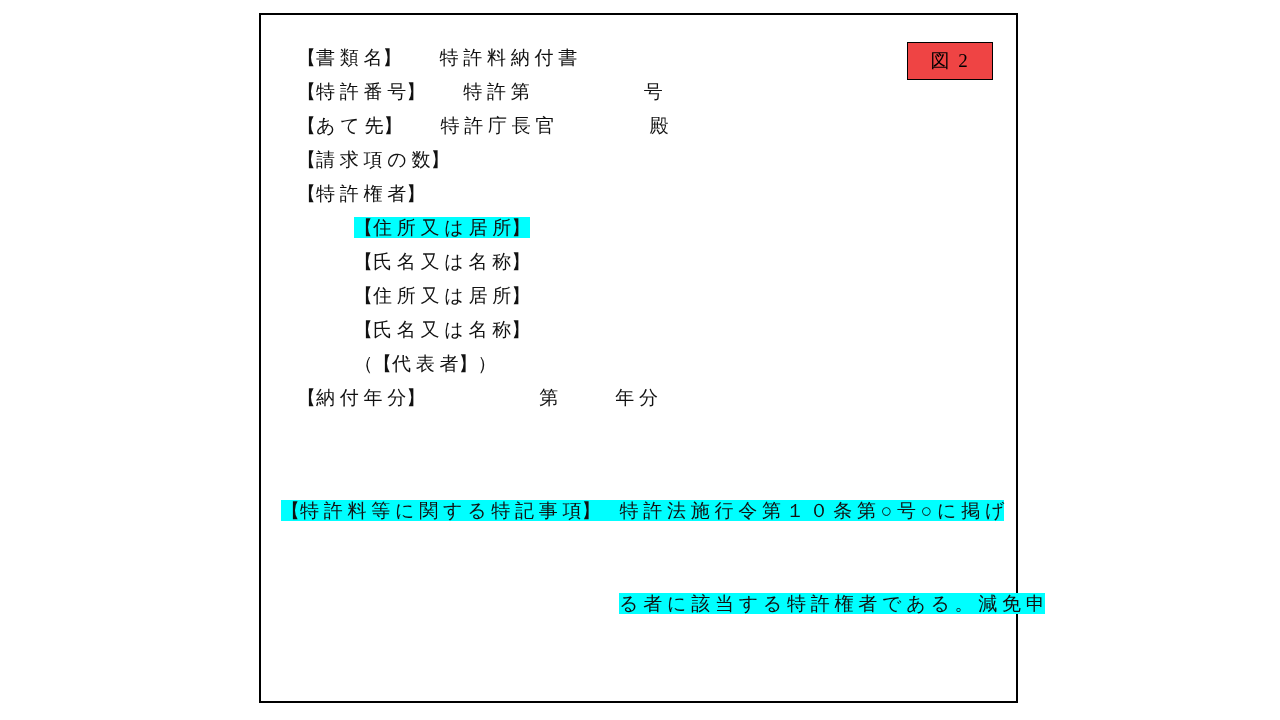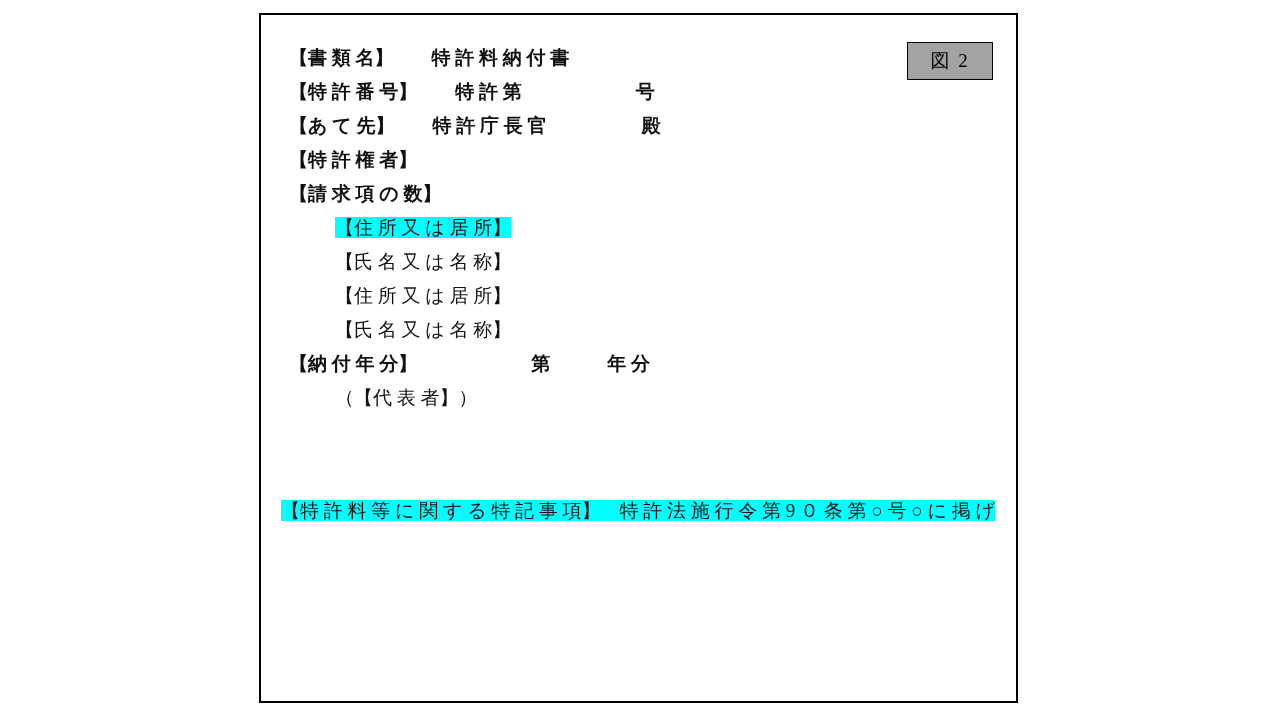--- a/index.html
+++ b/index.html
@@ -34,21 +34,21 @@
     width: 86px;
     height: 38px;
     border: 1px solid #000000;
     box-sizing: border-box;
     display: flex;
     align-items: center;
     justify-content: center;
     font-size: 19px;
     letter-spacing: 2px;
     color: #000000;
-    background: #a3a3a3;
+    background: #ef4444;
   }
   .lines {
     position: absolute;
     left: 0;
     top: 0;
     width: 100%;
     padding-top: 26px;
   }
   .line {
     font-size: 19px;
@@ -57,22 +57,22 @@
     white-space: pre;
     letter-spacing: 0px;
     padding-left: 22px;
   }
   .line .seg {
     display: inline;
   }
   .hl {
     background: #00ffff;
   }
-  .indent0 { padding-left: 28px; font-weight: bold; }
-  .indent1 { padding-left: 74px; }
+  .indent0 { padding-left: 36px; }
+  .indent1 { padding-left: 93px; }
   .gap-note { height: 18px; }
   .note-block {
     font-size: 19px;
     line-height: 31px;
     color: #111111;
     white-space: pre;
     padding-left: 20px;
   }
   .note-cont {
     padding-left: 338px;
@@ -84,33 +84,34 @@
 <div id="page">
   <div class="doc-frame">
 
     <div class="figure-label">図 2</div>
 
     <div class="lines">
       <div id="lines-top">
           <div class="line indent0"><span class="seg">【書 類 名】　　特 許 料 納 付 書</span></div>
           <div class="line indent0"><span class="seg">【特 許 番 号】　　特 許 第　　　　　　号</span></div>
           <div class="line indent0"><span class="seg">【あ て 先】　　特 許 庁 長 官　　　　　殿</span></div>
+          <div class="line indent0"><span class="seg">【請 求 項 の 数】</span></div>
           <div class="line indent0"><span class="seg">【特 許 権 者】</span></div>
-          <div class="line indent0"><span class="seg">【請 求 項 の 数】</span></div>
           <div class="line indent1"><span class="seg hl">【住 所 又 は 居 所】</span></div>
           <div class="line indent1"><span class="seg">【氏 名 又 は 名 称】</span></div>
           <div class="line indent1"><span class="seg">【住 所 又 は 居 所】</span></div>
           <div class="line indent1"><span class="seg">【氏 名 又 は 名 称】</span></div>
+          <div class="line indent1"><span class="seg">（【代 表 者】）</span></div>
           <div class="line indent0"><span class="seg">【納 付 年 分】　　　　　　第　　　年 分</span></div>
-          <div class="line indent1"><span class="seg">（【代 表 者】）</span></div>
         </div>
 
       <div class="gap-note"></div>
 
       <div class="note-block">
-        <div><span class="hl">【特 許 料 等 に 関 す る 特 記 事 項】</span><span class="hl">　特 許 法 施 行 令 第 9 ０ 条 第 ○ 号 ○ に 掲 げ</span></div>
+        <div><span class="hl">【特 許 料 等 に 関 す る 特 記 事 項】</span><span class="hl">　特 許 法 施 行 令 第 １ ０ 条 第 ○ 号 ○ に 掲 げ</span></div>
+        <div class="note-cont"><span class="hl">る 者 に 該 当 す る 特 許 権 者 で あ る 。 減 免 申</span></div>
         
       </div>
 
     </div>
 
   </div>
 </div>
 
 </body></html>

